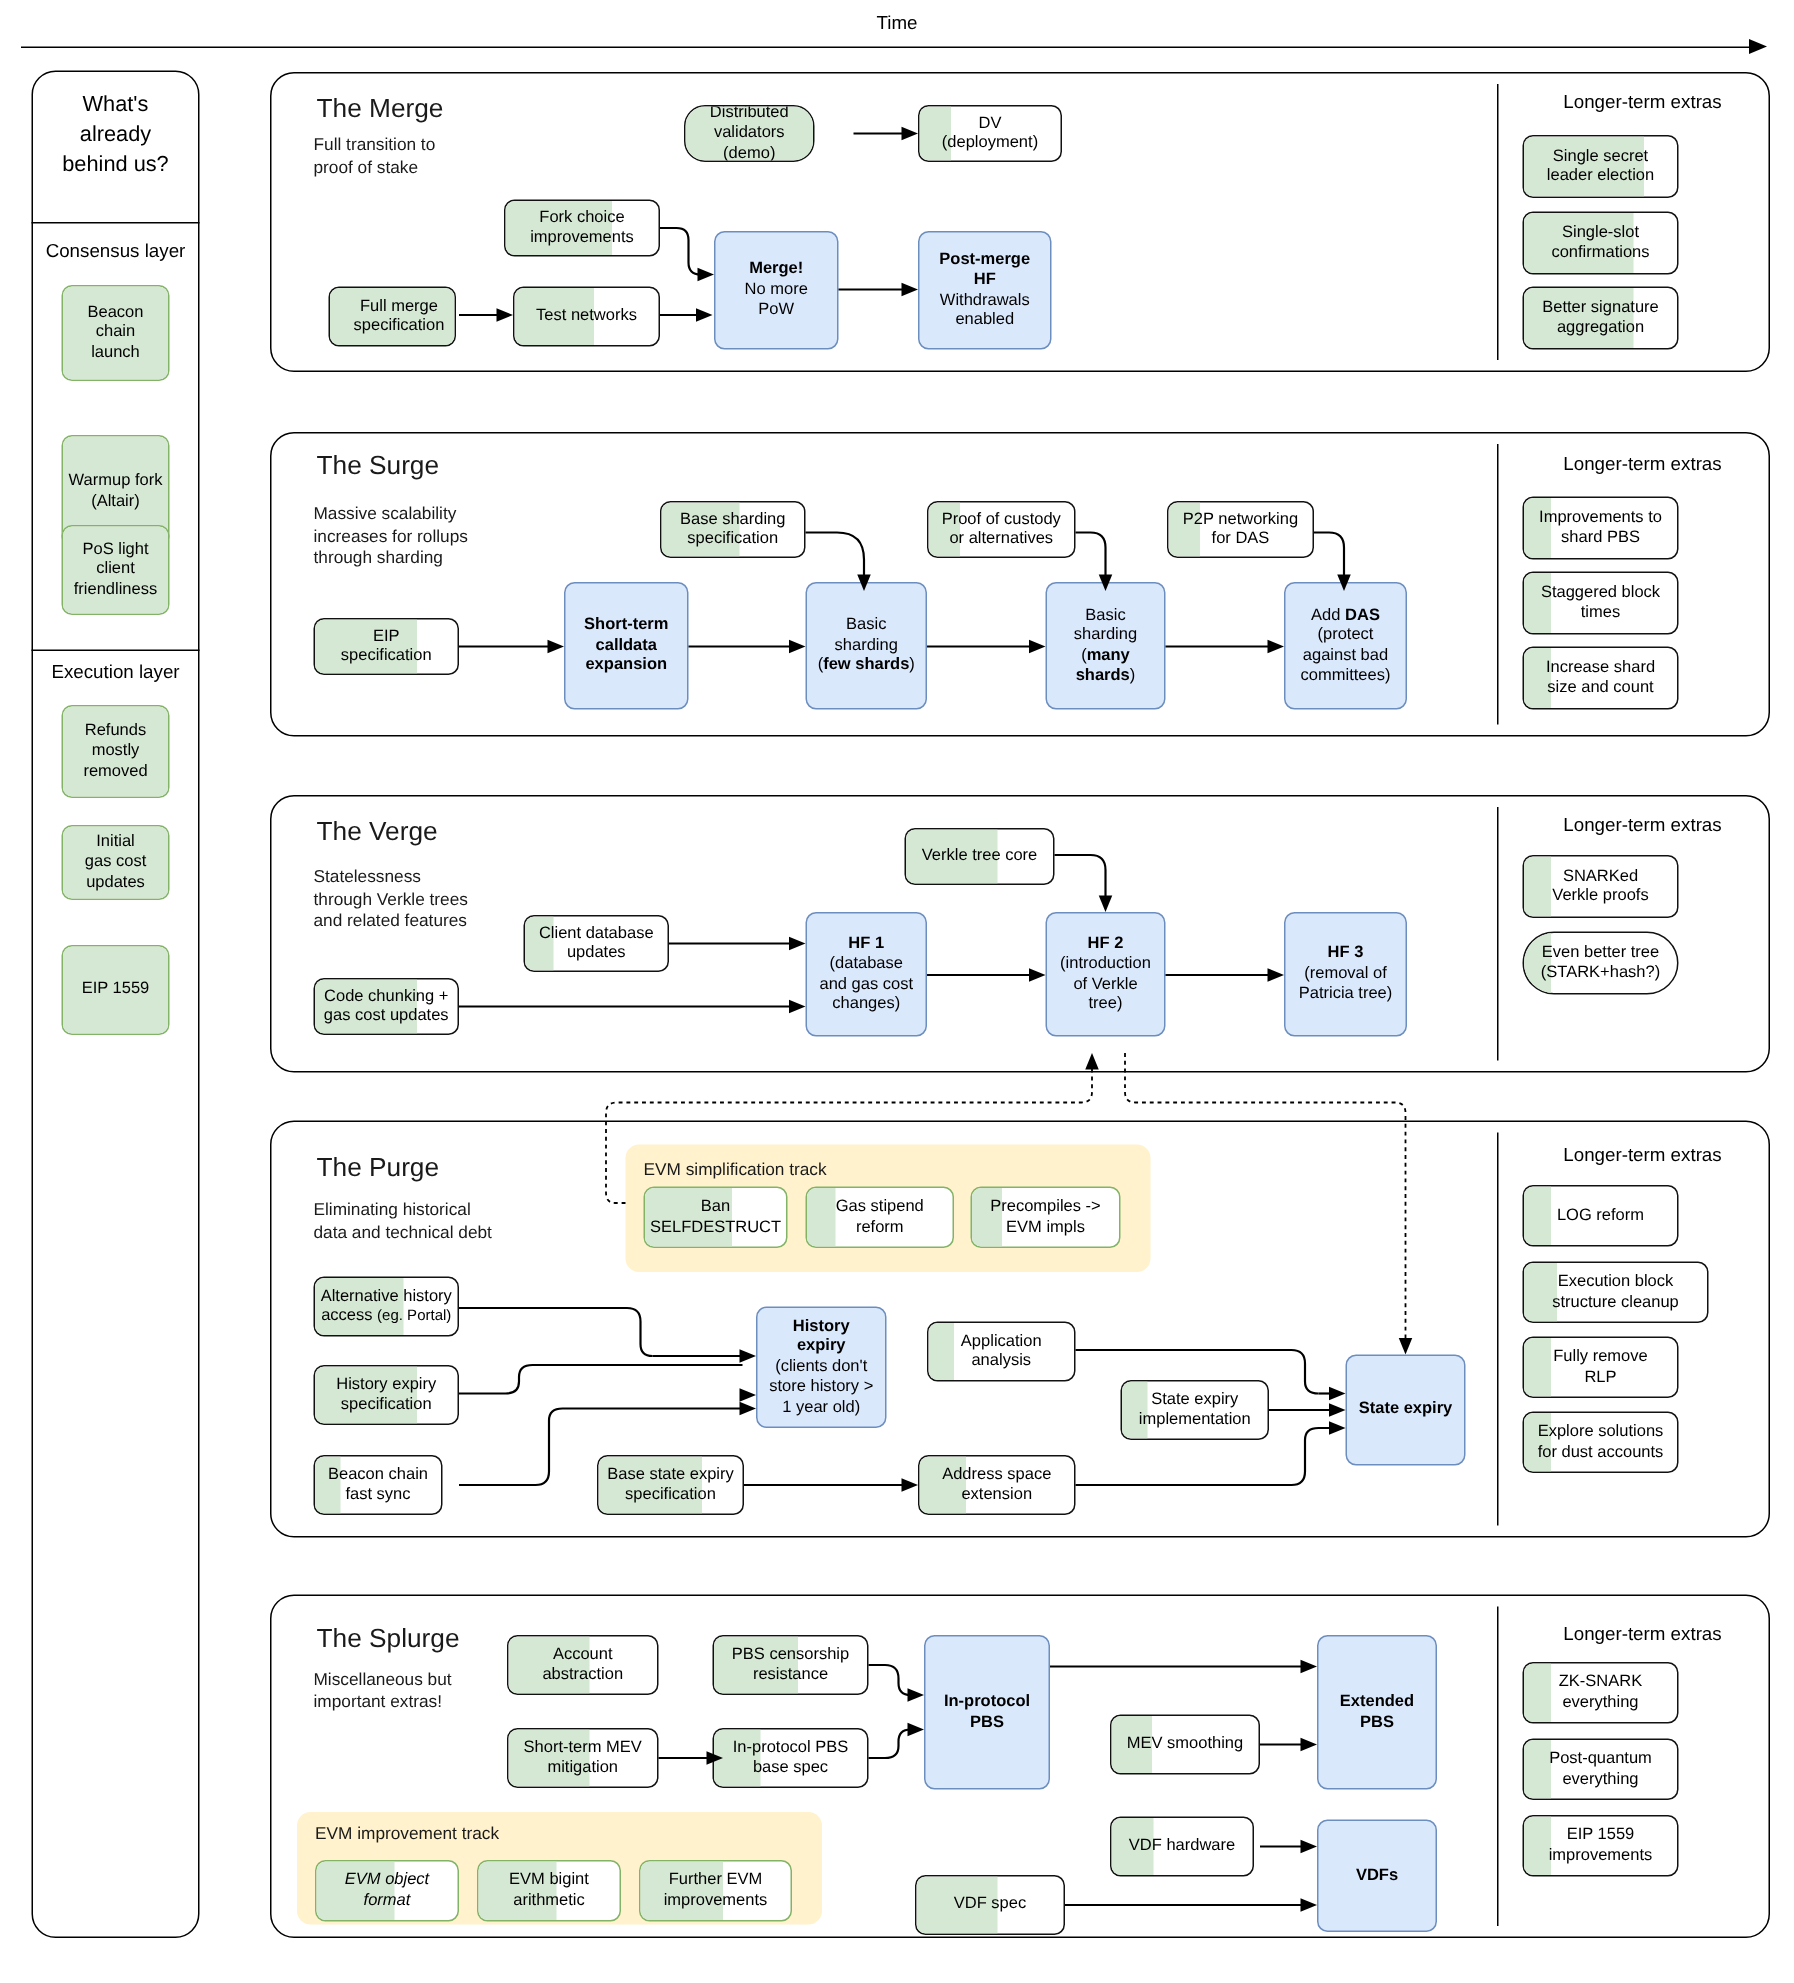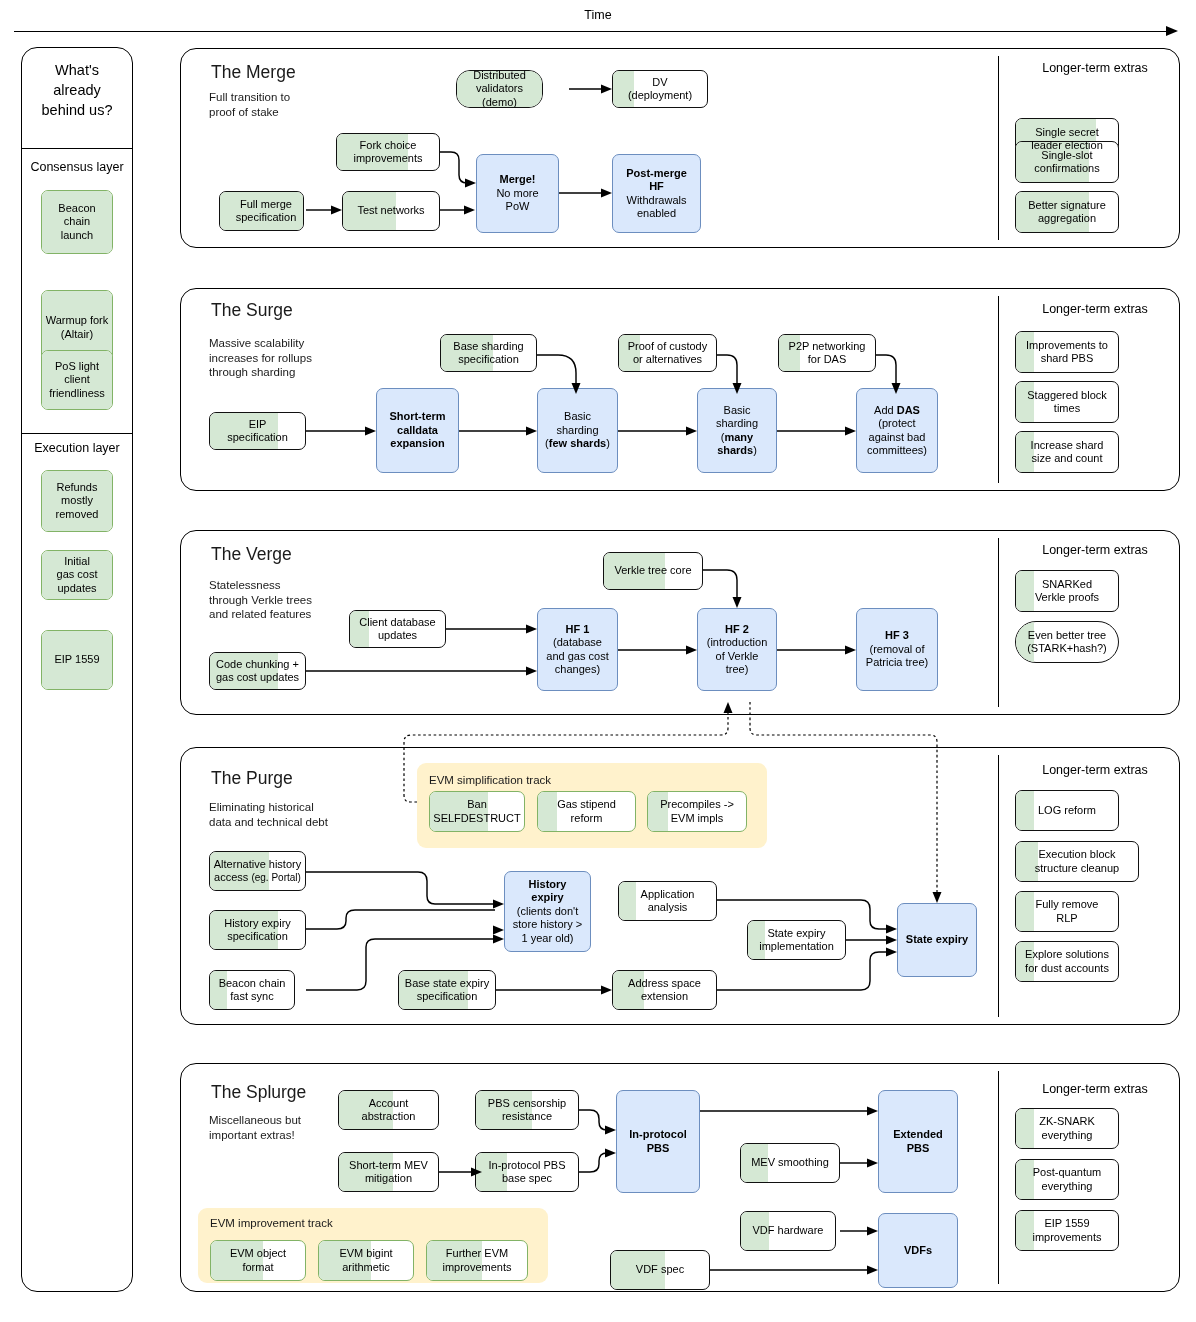--- a/index.html
+++ b/index.html
@@ -98,21 +98,21 @@
         <div class="lbl">EIP 1559</div>
       </div>
     </div>
 
   <div id="sections-host">
       <div class="panel" style="left: 180px; top: 48px; width: 1000px; height: 200px;"></div>
       <div class="panel-title" style="left: 211px; top: 62px;">The Merge</div>
       <div class="panel-sub" style="left: 209px; top: 90px;">Full transition to<br>proof of stake</div>
       <div class="extras-sep" style="left: 998px; top: 56px; height: 184px;"></div>
       <div class="extras-title" style="left: 1010px; top: 60px; width: 170px;">Longer-term extras</div>
-      <div class="node plain" style="left: 1015px; top: 90px; width: 104px; height: 42px; margin-top: 28px;">
+      <div class="node plain" style="left: 1015px; top: 90px; width: 104px; height: 42px;">
         <div class="fill" style="width: 78%;"></div>
         <div class="lbl">Single secret<br>leader election</div>
       </div>
       <div class="node plain" style="left: 1015px; top: 141px; width: 104px; height: 42px;">
         <div class="fill" style="width: 72%;"></div>
         <div class="lbl">Single-slot<br>confirmations</div>
       </div>
       <div class="node plain" style="left: 1015px; top: 191px; width: 104px; height: 42px;">
         <div class="fill" style="width: 72%;"></div>
         <div class="lbl">Better signature<br>aggregation</div>
@@ -303,21 +303,21 @@
       <div class="node plain" style="left: 1015px; top: 1159px; width: 104px; height: 41px;">
         <div class="fill" style="width: 18%;"></div>
         <div class="lbl">Post-quantum<br>everything</div>
       </div>
       <div class="node plain" style="left: 1015px; top: 1210px; width: 104px; height: 41px;">
         <div class="fill" style="width: 18%;"></div>
         <div class="lbl">EIP 1559<br>improvements</div>
       </div>
       <div class="track" style="left: 198px; top: 1208px; width: 350px; height: 75px;"></div>
       <div class="track-title" style="left: 210px; top: 1216px;">EVM improvement track</div>
-      <div class="node plain" style="left: 210px; top: 1240px; width: 96px; height: 41px; border-color: rgb(130, 179, 102);">
+      <div class="node plain" style="left: 210px; top: 1240px; width: 96px; height: 41px; border-color: rgb(130, 179, 102); font-style: italic;">
         <div class="fill" style="width: 55%;"></div>
         <div class="lbl">EVM object<br>format</div>
       </div>
       <div class="node plain" style="left: 318px; top: 1240px; width: 96px; height: 41px; border-color: rgb(130, 179, 102);">
         <div class="fill" style="width: 55%;"></div>
         <div class="lbl">EVM bigint<br>arithmetic</div>
       </div>
       <div class="node plain" style="left: 426px; top: 1240px; width: 102px; height: 41px; border-color: rgb(130, 179, 102);">
         <div class="fill" style="width: 55%;"></div>
         <div class="lbl">Further EVM<br>improvements</div>

